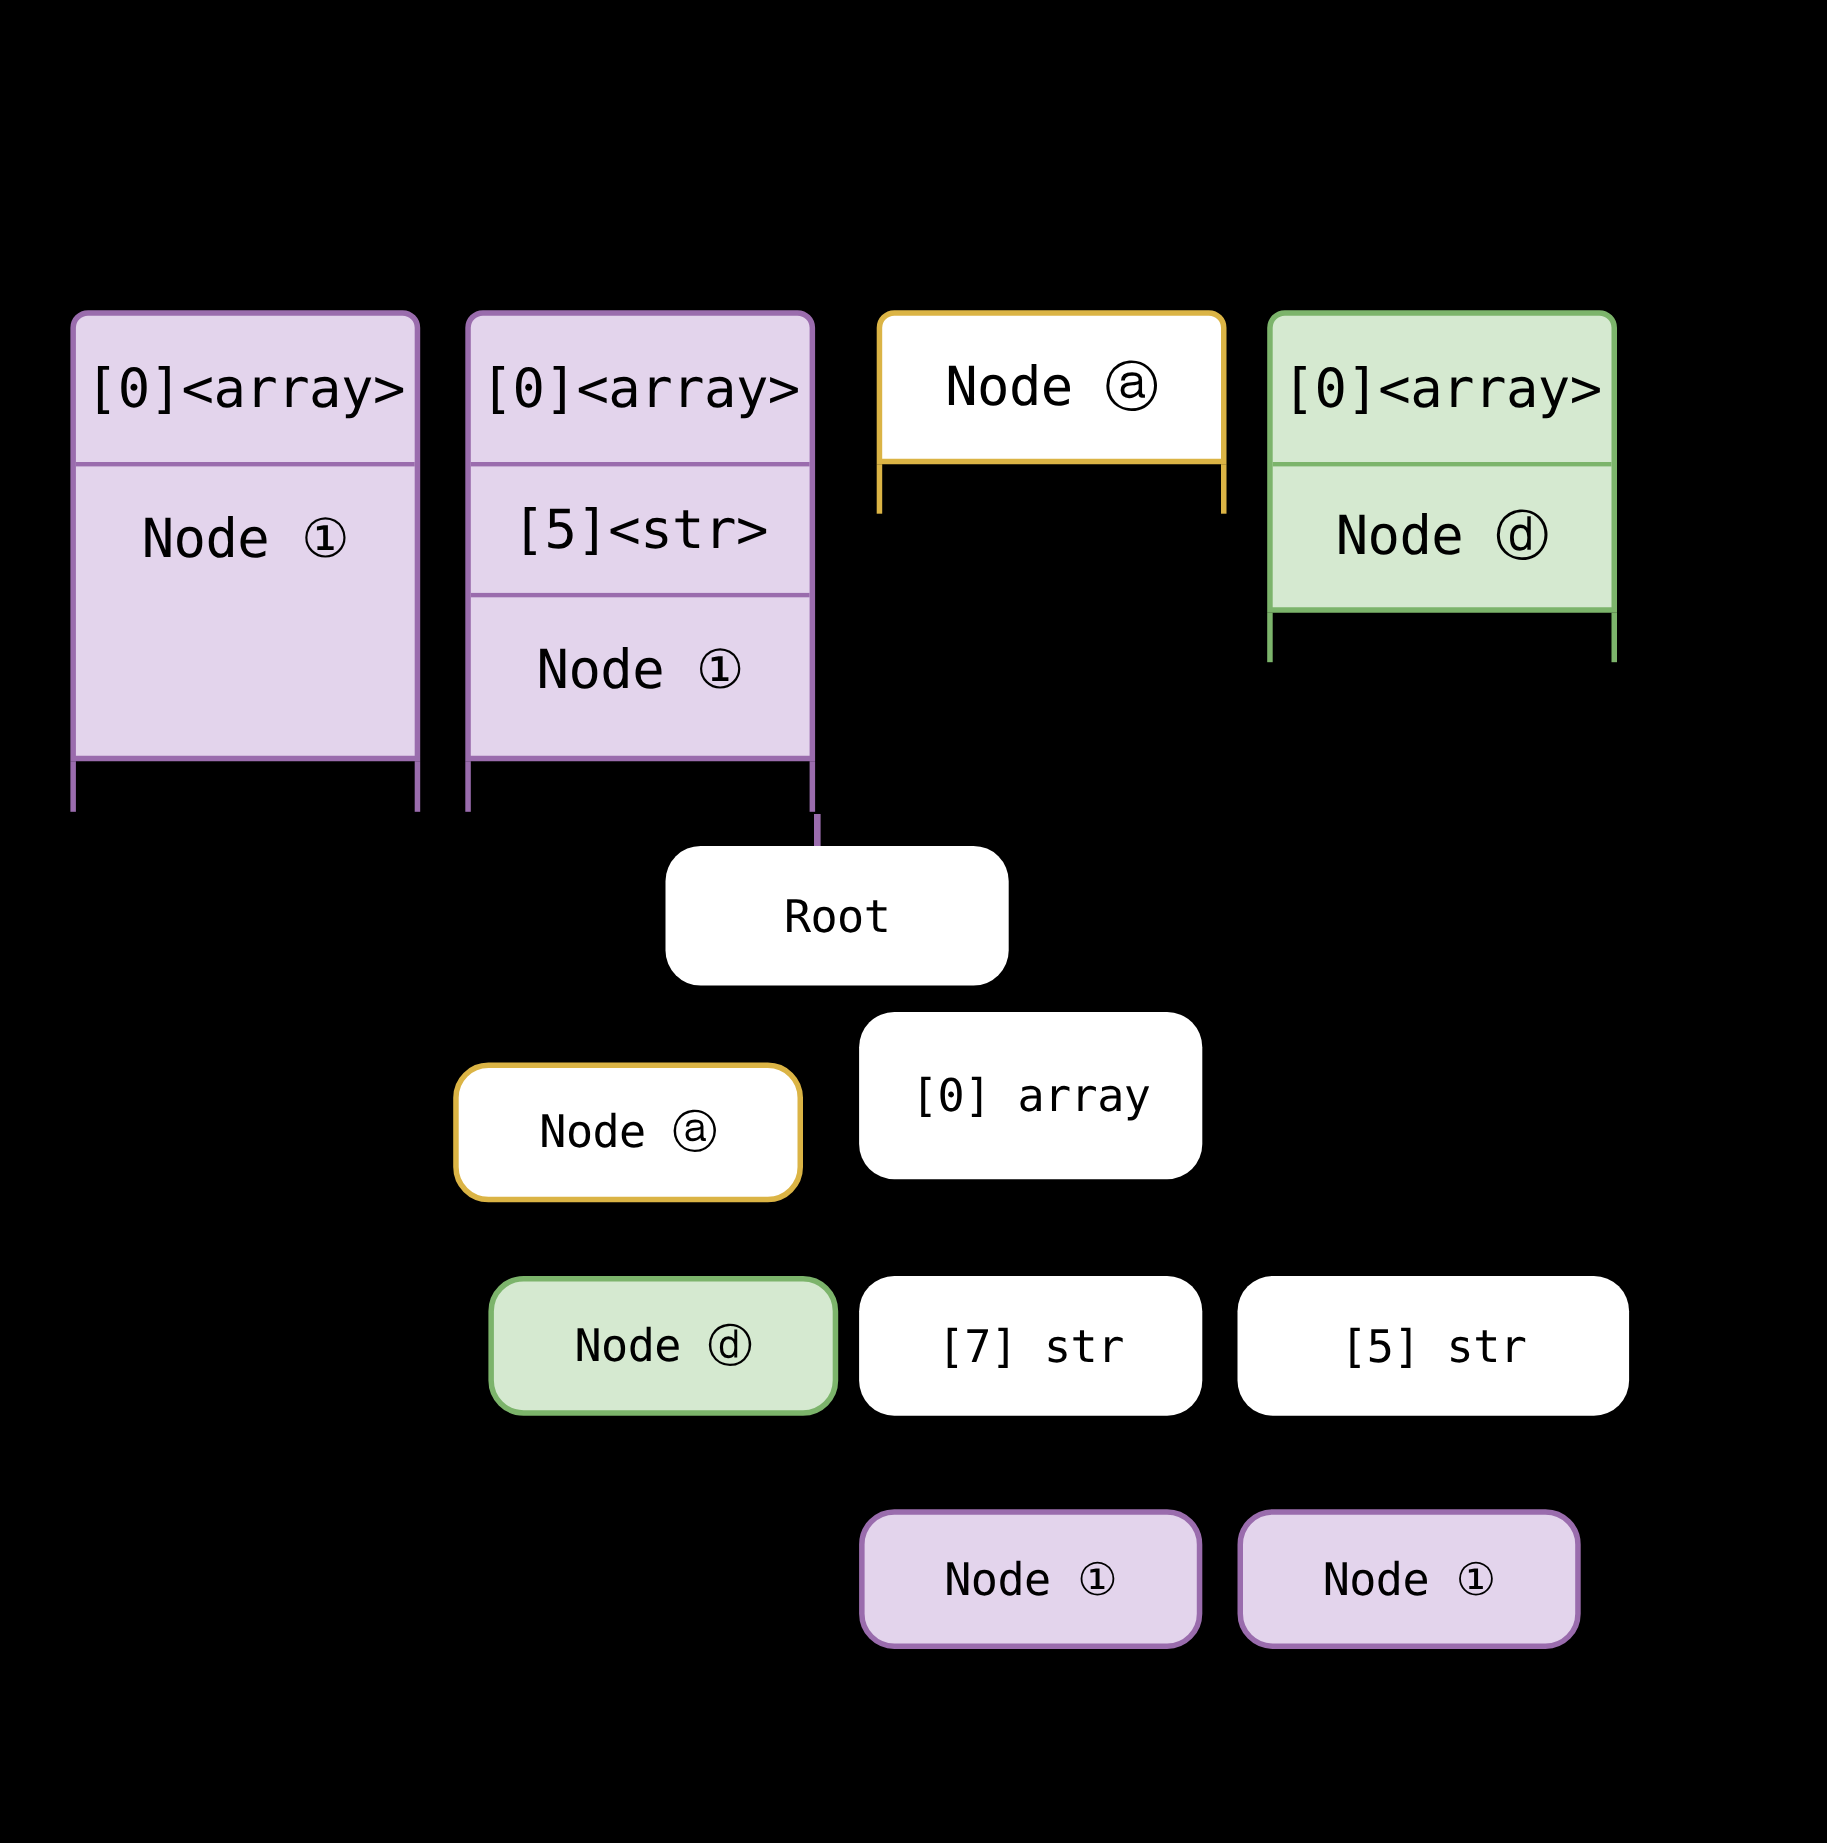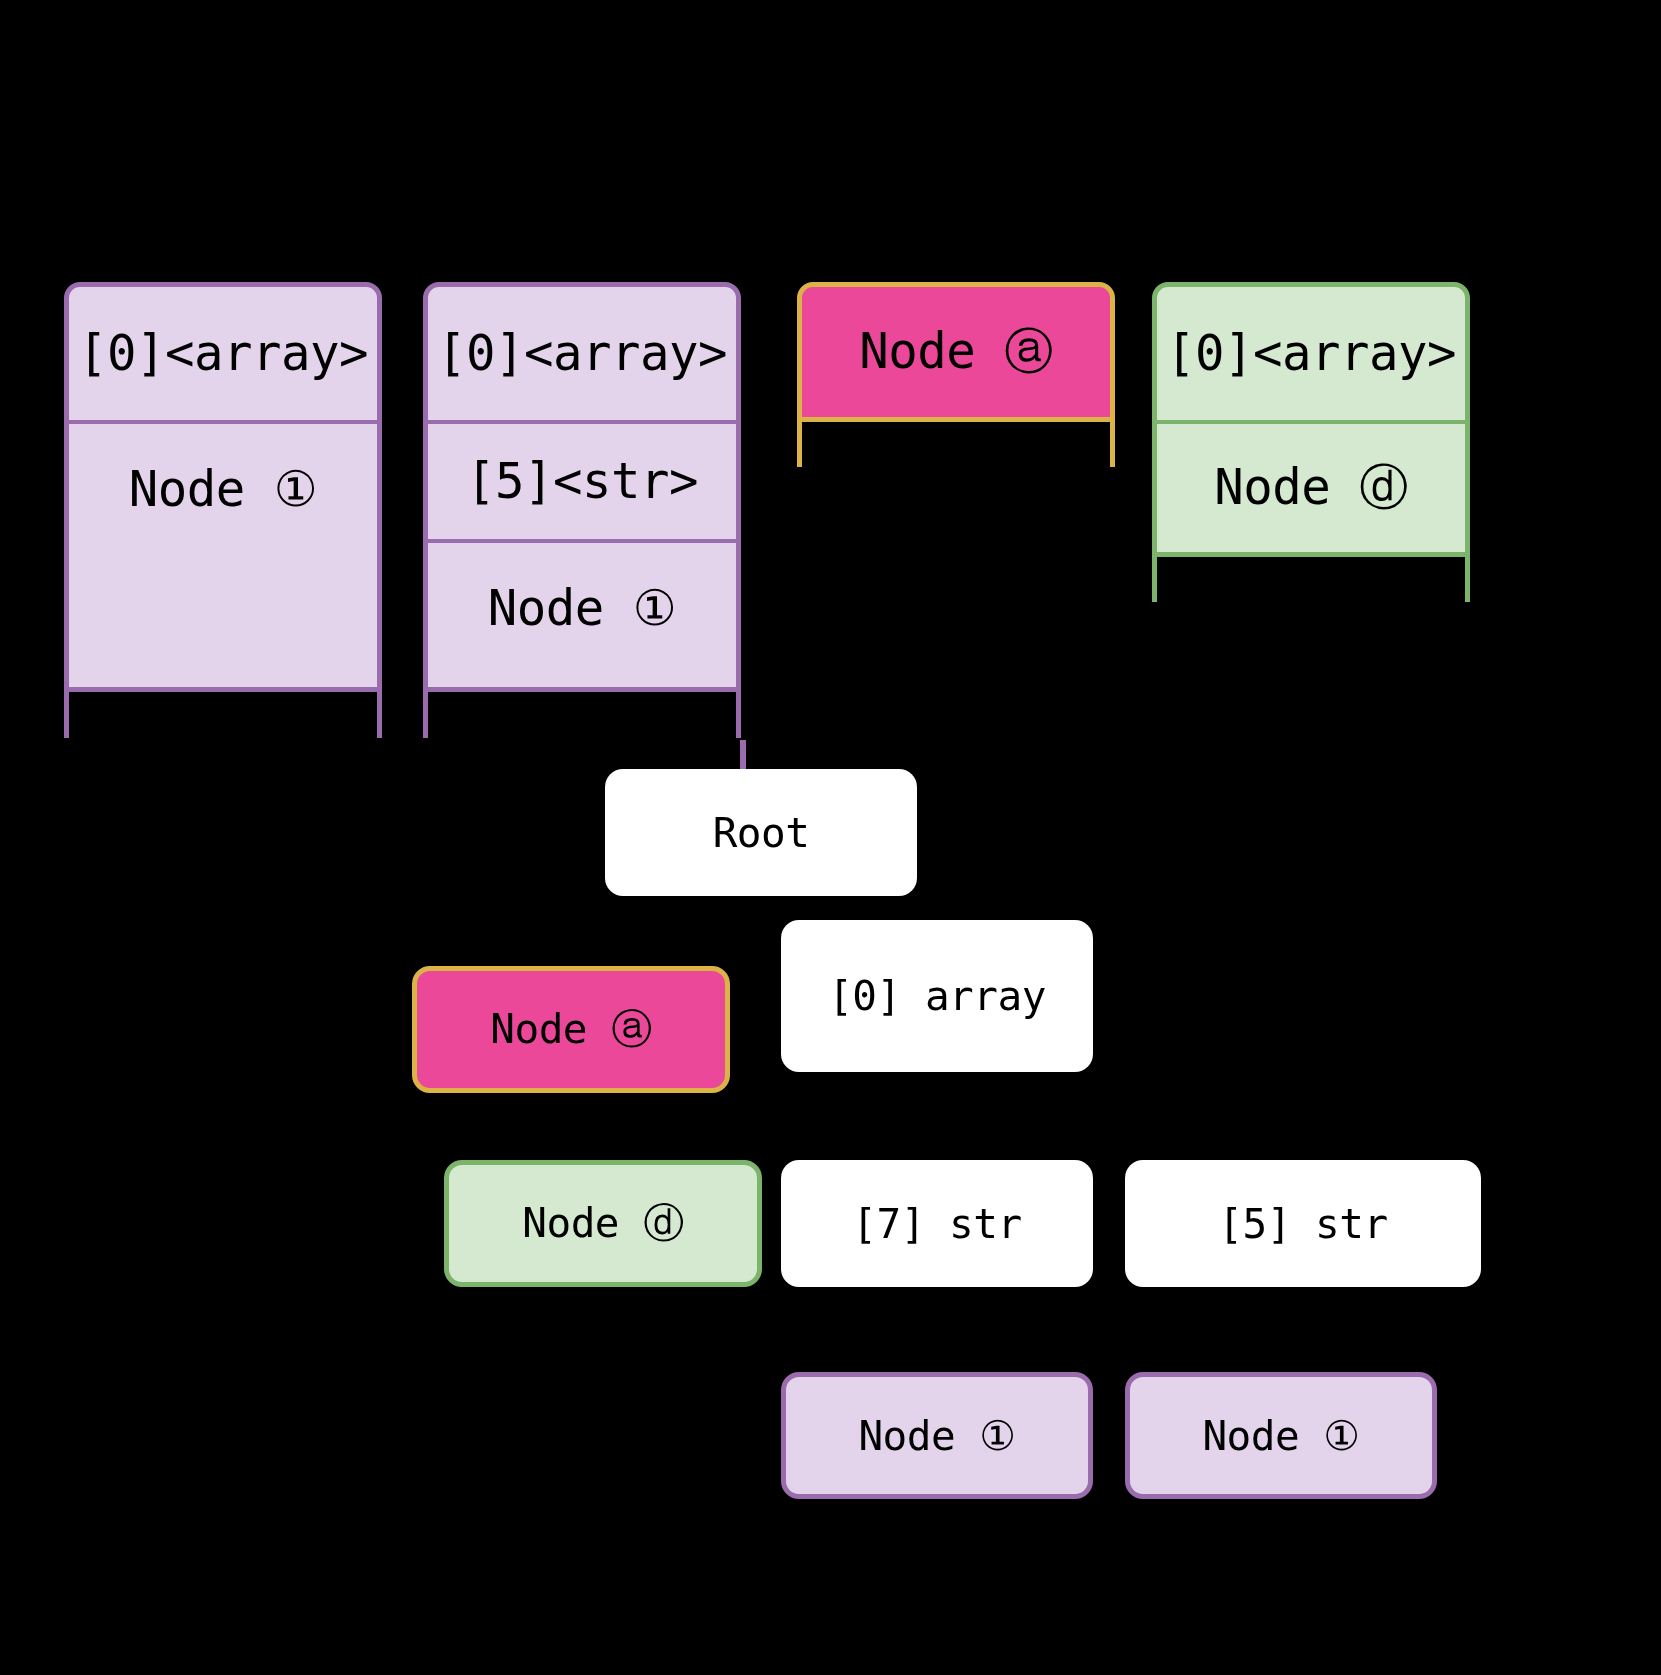--- a/index.html
+++ b/index.html
@@ -36,31 +36,31 @@
   }
   .stack .cell.first { border-radius: 14px 14px 0 0; }
 
   
   .nodebox {
     position: absolute;
     box-sizing: border-box;
     display: flex;
     align-items: center;
     justify-content: center;
-    border-radius: 18px;
+    border-radius: 32px;
     font-size: 41px;
     color: #000;
     white-space: nowrap;
     letter-spacing: -0.5px;
   }
 
   
   .purple { background: #e3d4ec; border: 5px solid #9a6cad; }
   .purple-line { background: #9a6cad; }
-  .yellow { background: #ec4899; border: 5px solid #dbb445; }
+  .yellow { background: #ffffff; border: 5px solid #dbb445; }
   .yellow-line { background: #dbb445; }
   .green  { background: #d5e9d0; border: 5px solid #7cb46b; }
   .green-line { background: #7cb46b; }
   .white  { background: #ffffff; border: none; }
 
   
   .div-purple { border-top: 4px solid #9a6cad; }
   .div-green  { border-top: 4px solid #7cb46b; }
 
   

